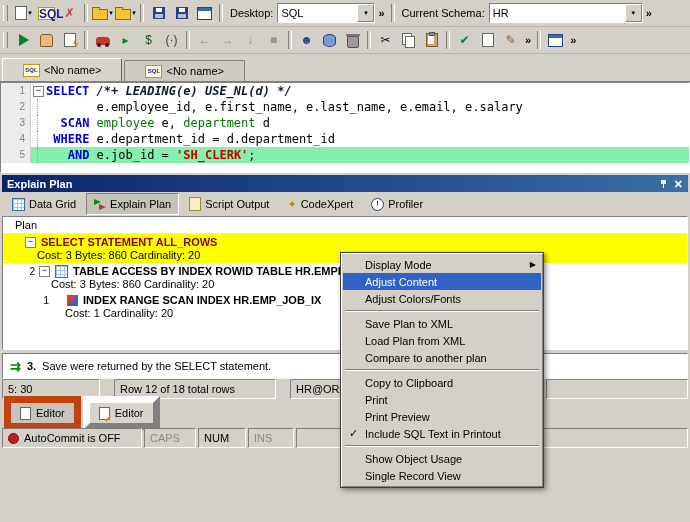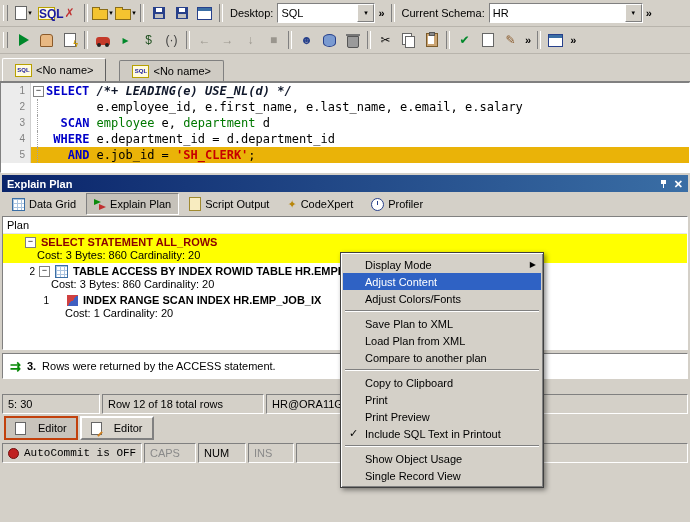--- a/index.html
+++ b/index.html
@@ -41,33 +41,33 @@
   .shape-trash::before{content:"";position:absolute;top:-3px;left:-2px;right:-2px;height:2px;background:#777}
   .shape-copy{position:relative;width:8px;height:10px;background:#fff;border:1px solid #666;margin-right:3px;margin-bottom:3px}
   .shape-copy::after{content:"";position:absolute;left:2px;top:2px;width:8px;height:10px;background:#fff;border:1px solid #666}
   .shape-clip{width:10px;height:12px;background:#caa472;border:1px solid #7a5a2a;position:relative}
   .shape-clip::before{content:"";position:absolute;top:-2px;left:2px;width:4px;height:2px;background:#888;border:1px solid #555}
   .shape-clip::after{content:"";position:absolute;top:2px;left:1px;width:6px;height:8px;background:#fff}
   .shape-sql{width:15px;height:11px;background:#fffbe0;border:1px solid #b8a000;font-size:6px;font-weight:bold;color:#1a1aa0;line-height:11px;text-align:center}
 
   
   .doc-tabs{height:25px;display:flex;align-items:flex-end;padding:2px 2px 0;border-bottom:1px solid #808080;background:#d4d0c8}
-  .dtab{height:20px;display:flex;align-items:center;gap:4px;padding:0 12px;background:#cecab2;background:#cfcbc3;border:1px solid #808080;border-bottom:none;border-radius:2px 2px 0 0;margin-right:13px}
+  .dtab{height:20px;display:flex;align-items:center;gap:4px;padding:0 20px;background:#cecab2;background:#cfcbc3;border:1px solid #808080;border-bottom:none;border-radius:2px 2px 0 0;margin-right:2px}
   .dtab.active{height:22px;background:#d8d4cc;border-color:#fff #606060 #d8d4cc #fff}
 
   
   .editor{height:89px;background:#fff;border:1px solid;border-color:#808080 #fff #fff #808080;overflow:hidden;
           font-family:"DejaVu Sans Mono","Liberation Mono",monospace;font-size:12px}
   .cline{display:flex;height:16px;line-height:16px;white-space:pre}
   .lnum{width:24px;background:#ececec;color:#808080;text-align:right;padding-right:5px;font-size:10px;border-right:1px solid #d0d0d0;flex:none;font-family:"Liberation Sans",sans-serif}
   .fold{width:15px;flex:none;position:relative;background:#fff}
   .fold-box{margin:3px 0 0 2px;width:9px;height:9px;border:1px solid #808080;font-size:9px;line-height:7px;text-align:center;background:#fff;display:block;font-family:"Liberation Sans",sans-serif}
   .fold-line::before{content:"";position:absolute;left:6px;top:0;bottom:0;border-left:1px dotted #a0a0a0}
   .ctext{flex:1}
-  .cline.hl .ctext,.cline.hl .fold{background:#eab308}
+  .cline.hl .ctext,.cline.hl .fold{background:#86efac}
   .seg-kw{color:#0000c8;font-weight:bold}
   .seg-com{color:#0f172a;font-style:italic;font-weight:bold}
   .seg-tbl{color:#007800}
   .seg-str{color:#c80000;font-weight:bold}
   .seg-pl{color:#000}
 
   
   .ep-title{margin:2px 2px 0;height:17px;background:linear-gradient(to right,#0a246a,#3a6ea5);color:#fff;display:flex;align-items:center;padding:0 5px;font-weight:bold}
   .ep-controls{margin-left:auto;display:flex;gap:6px;align-items:center}
   .pin-icon{width:9px;height:10px;position:relative;display:inline-block}
@@ -80,47 +80,47 @@
   .ic-grid,.ic-table{width:11px;height:11px;border:1px solid #3a6ea5;background-color:#fff;background-image:linear-gradient(#aac4e0 1px,transparent 1px),linear-gradient(90deg,#aac4e0 1px,transparent 1px);background-size:4px 4px;flex:none}
   .ic-ep{position:relative;width:12px;height:11px;flex:none}
   .ic-ep::before{content:"";position:absolute;top:0;left:0;border-left:7px solid #0a8a0a;border-top:3px solid transparent;border-bottom:3px solid transparent}
   .ic-ep::after{content:"";position:absolute;bottom:0;right:0;border-left:7px solid #c03030;border-top:3px solid transparent;border-bottom:3px solid transparent}
   .ic-scroll{width:10px;height:12px;background:#f8ecc0;border:1px solid #a08a30;flex:none}
   .ic-cx{color:#b8860b;font-size:11px;line-height:11px;flex:none}
   .ic-clock{width:11px;height:11px;border:1px solid #27408b;border-radius:50%;position:relative;background:#fff;flex:none}
   .ic-clock::before{content:"";position:absolute;left:5px;top:2px;width:1px;height:4px;background:#27408b}
 
   .plan-panel{margin:0 2px;height:132px;background:#fff;border:1px solid;border-color:#808080 #fff #fff #808080;overflow:hidden}
-  .plan-header{height:16px;line-height:16px;padding-left:4px;border-bottom:1px solid #e6e6e6}
+  .plan-header{height:16px;line-height:16px;padding-left:12px;border-bottom:1px solid #e6e6e6}
   .prow{padding:1px 0}
   .prow.selected{background:#ffff00}
   .pl1{display:flex;align-items:center;height:14px;white-space:nowrap}
   .pord{width:12px;text-align:right;margin-right:4px;font-size:10px;flex:none}
   .pex{width:9px;height:9px;margin-right:5px;flex:none}
   .pex.box{border:1px solid #808080;background:#fff;font-size:9px;line-height:7px;text-align:center}
   .picon{width:11px;height:11px;margin-right:5px;flex:none}
   .ic-index{background:linear-gradient(135deg,#d04040 50%,#4060c0 50%);width:11px;height:11px}
   .ptitle{font-weight:bold;white-space:pre}
   .pl2{height:13px;line-height:13px;white-space:nowrap}
 
   .note-panel{margin:3px 2px 0;height:24px;background:#fff;border:1px solid;border-color:#808080 #fff #fff #808080;display:flex;align-items:center;padding:0 7px;gap:6px}
   .ic-note{color:#0a8a0a;font-weight:bold;font-size:13px}
   .note-num{font-weight:bold}
 
   
-  .statusbar{margin-top:15px;height:20px;display:flex;gap:2px;padding:0 2px}
+  .statusbar{margin-top:0;height:20px;display:flex;gap:14px;padding:0 2px}
   .sseg{border:1px solid;border-color:#808080 #fff #fff #808080;display:flex;align-items:center;padding:0 5px;background:#d4d0c8;white-space:nowrap;overflow:hidden}
   .sseg.dim{color:#8a8a8a}
   .sseg.flex{flex:1}
   .flag-icon{width:10px;height:11px;position:relative;display:inline-block}
   .flag-icon::before{content:"";position:absolute;left:1px;top:0;width:1px;height:11px;background:#404040}
   .flag-icon::after{content:"";position:absolute;left:2px;top:0;width:7px;height:5px;background:#d02020}
   .red-dot{width:9px;height:9px;border-radius:50%;background:#c02020;border:1px solid #701010;margin-right:5px;flex:none}
   .etabs{height:26px;display:flex;align-items:center;padding:1px 4px;gap:2px}
-  .etab{height:20px;display:flex;align-items:center;gap:12px;padding:0 9px;background:#c8c4bc;border:2px solid #c2410c}
+  .etab{height:20px;display:flex;align-items:center;gap:5px;padding:0 9px;background:#c8c4bc;border:7px solid #c2410c}
   .etab.active{background:#d8d4cc;border-color:#fff #808080 #808080 #fff}
   .ic-page-sm{width:9px;height:11px;background:#fff;border:1px solid #666;flex:none}
   .ic-page-edit{width:9px;height:11px;background:#fff;border:1px solid #666;position:relative;flex:none}
   .ic-page-edit::after{content:"";position:absolute;right:-2px;bottom:-1px;width:6px;height:2px;background:#d08020;transform:rotate(-45deg)}
   .bstatus{height:20px;display:flex;gap:2px;padding:0 2px;margin-top:1px}
 
   
   .cmenu{position:absolute;left:340px;top:252px;width:198px;background:#d4d0c8;border:1px solid #404040;
          box-shadow:inset 1px 1px 0 #fff,inset -1px -1px 0 #808080,2px 2px 5px rgba(0,0,0,.45);
          padding:3px 2px;z-index:50}
@@ -332,21 +332,21 @@
             <span class="ptitle">INDEX RANGE SCAN INDEX HR.EMP_JOB_IX</span>
           </div>
           <div class="pl2" style="padding-left: 62px;">Cost: 1 Cardinality: 20</div>
         </div>
       </div>
   </div>
 
   <div class="note-panel">
     <span class="ic-note">⇉</span>
     <span class="note-num">3.</span>
-    <span>Rows were returned by the ACCESS statement.</span>
+    <span>Save were returned by the SELECT statement.</span>
   </div>
 
   <div class="statusbar" id="sbar">
       <div class="sseg" style="width: 86px;">
         <span>5: 30</span>
       </div>
       <div class="sseg" style="width: 150px;">
         <span>Row 12 of 18 total rows</span>
       </div>
       <div class="sseg" style="width: 92px;">
@@ -364,21 +364,21 @@
       <div class="etab">
         <span class="ic-page-sm"></span>
         <span class="etab-label">Editor</span>
       </div>
       <div class="etab active">
         <span class="ic-page-edit"></span>
         <span class="etab-label">Editor</span>
       </div>
     </div>
   <div class="bstatus" id="bstat">
-      <div class="sseg" style="width: 128px; font-family: Liberation Mono, monospace;">
+      <div class="sseg" style="width: 128px;">
         <span class="red-dot"></span>
         <span>AutoCommit is OFF</span>
       </div>
       <div class="sseg dim" style="width: 40px;">
         <span>CAPS</span>
       </div>
       <div class="sseg" style="width: 36px;">
         <span>NUM</span>
       </div>
       <div class="sseg dim" style="width: 34px;">

